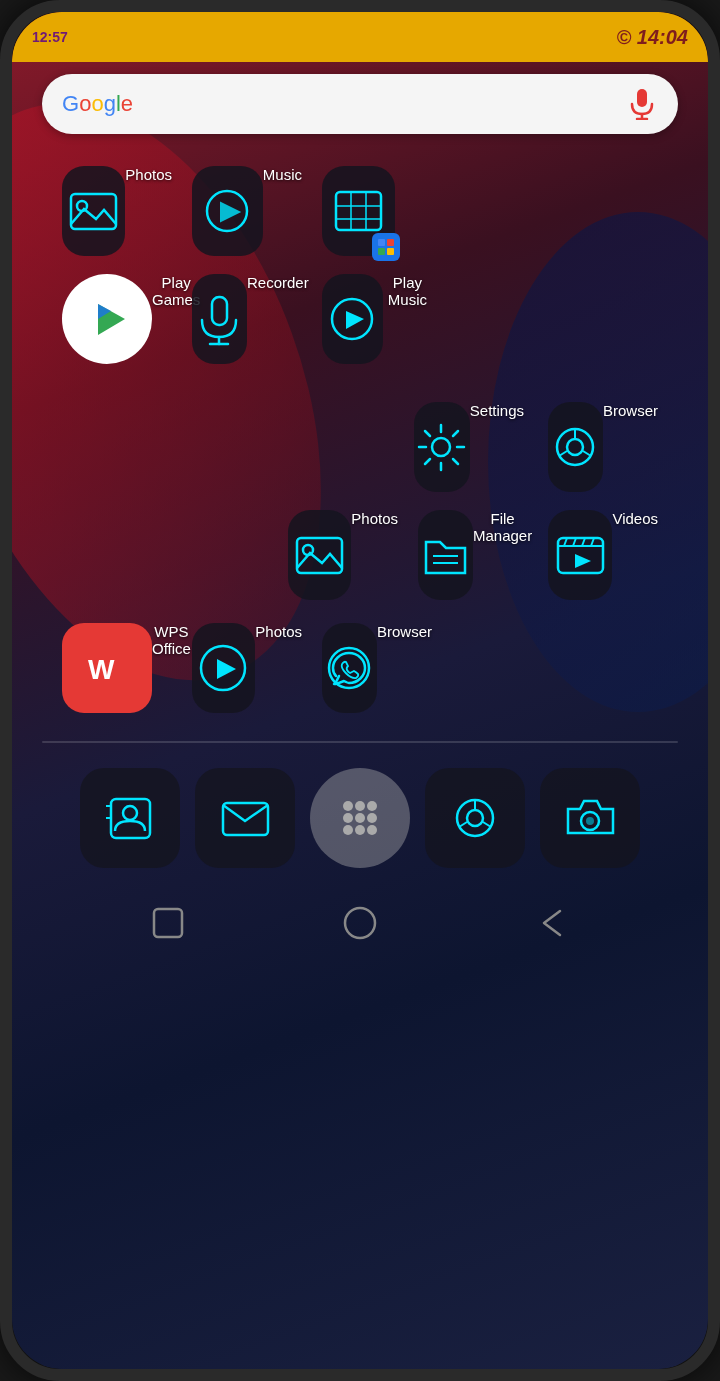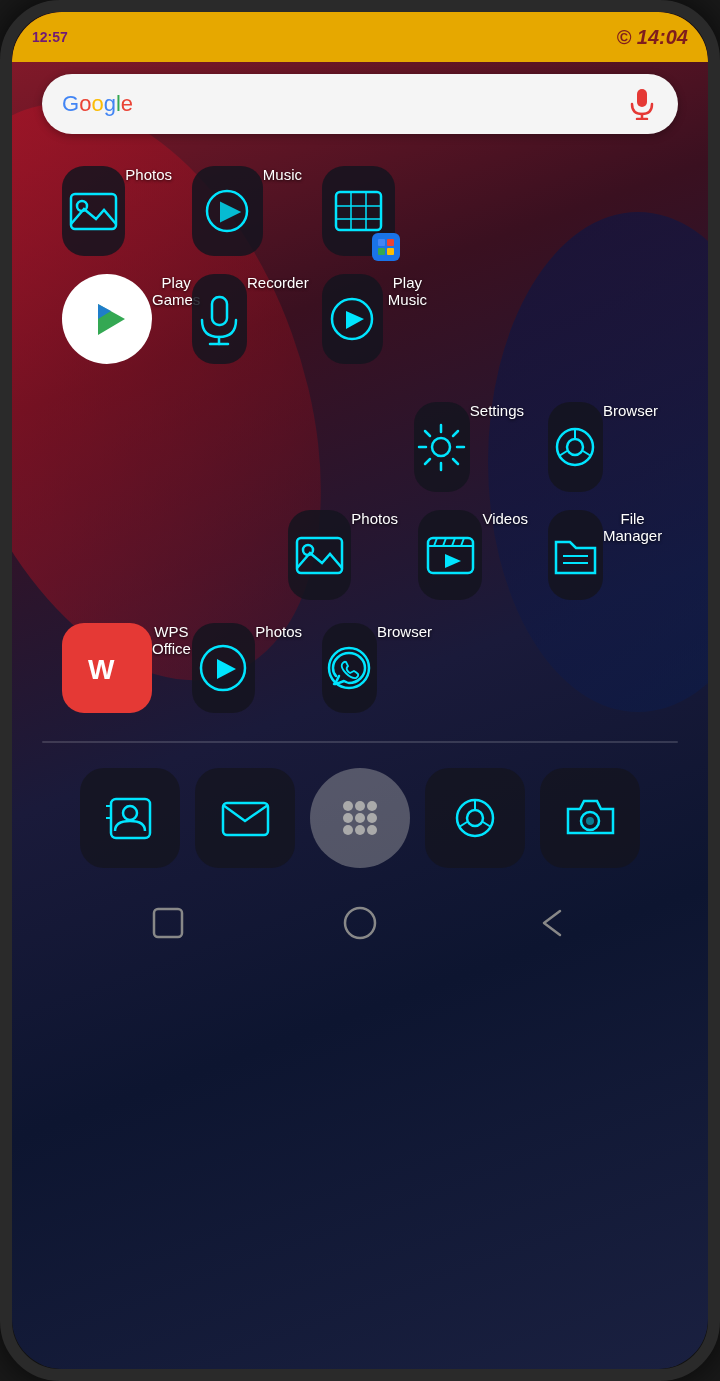--- a/index.html
+++ b/index.html
@@ -372,43 +372,43 @@
               <circle cx="16" cy="22" r="5" stroke="#00e5ff" stroke-width="2.5" fill="none"></circle>
               <polyline points="5,40 18,25 30,35 38,26 50,40" stroke="#00e5ff" stroke-width="2.5" fill="none"></polyline>
             </svg>
           </div>
           <span class="app-label">Photos</span>
         </div>
 
         <div class="app-item">
           <div class="app-icon">
             <svg width="55" height="55" viewBox="0 0 55 55">
+              <path d="M8 14 L8 45 L47 45 L47 20 L28 20 L22 14 Z" stroke="#00e5ff" stroke-width="2.5" fill="none"></path>
+              <line x1="15" y1="28" x2="40" y2="28" stroke="#00e5ff" stroke-width="2"></line>
+              <line x1="15" y1="35" x2="40" y2="35" stroke="#00e5ff" stroke-width="2"></line>
+            </svg>
+          </div>
+          <span class="app-label">File Manager</span>
+        </div>
+
+        <div class="app-item">
+          <div class="app-icon">
+            <svg width="55" height="55" viewBox="0 0 55 55">
               <rect x="5" y="10" width="45" height="35" rx="5" stroke="#00e5ff" stroke-width="2.5" fill="none"></rect>
 
               <line x1="5" y1="18" x2="50" y2="18" stroke="#00e5ff" stroke-width="2"></line>
               <line x1="14" y1="10" x2="11" y2="18" stroke="#00e5ff" stroke-width="2"></line>
               <line x1="23" y1="10" x2="20" y2="18" stroke="#00e5ff" stroke-width="2"></line>
               <line x1="32" y1="10" x2="29" y2="18" stroke="#00e5ff" stroke-width="2"></line>
               <line x1="41" y1="10" x2="38" y2="18" stroke="#00e5ff" stroke-width="2"></line>
 
               <polygon points="22,26 22,40 38,33" fill="#00e5ff"></polygon>
             </svg>
           </div>
           <span class="app-label">Videos</span>
-        </div>
-
-        <div class="app-item">
-          <div class="app-icon">
-            <svg width="55" height="55" viewBox="0 0 55 55">
-              <path d="M8 14 L8 45 L47 45 L47 20 L28 20 L22 14 Z" stroke="#00e5ff" stroke-width="2.5" fill="none"></path>
-              <line x1="15" y1="28" x2="40" y2="28" stroke="#00e5ff" stroke-width="2"></line>
-              <line x1="15" y1="35" x2="40" y2="35" stroke="#00e5ff" stroke-width="2"></line>
-            </svg>
-          </div>
-          <span class="app-label">File Manager</span>
         </div>
       </div>
     </div>
 
     <div style="padding: 5px 50px; position:relative; z-index:10;">
       <div class="app-row">
 
 
         <div class="app-item">
           <div class="app-icon" style="background:transparent;">

